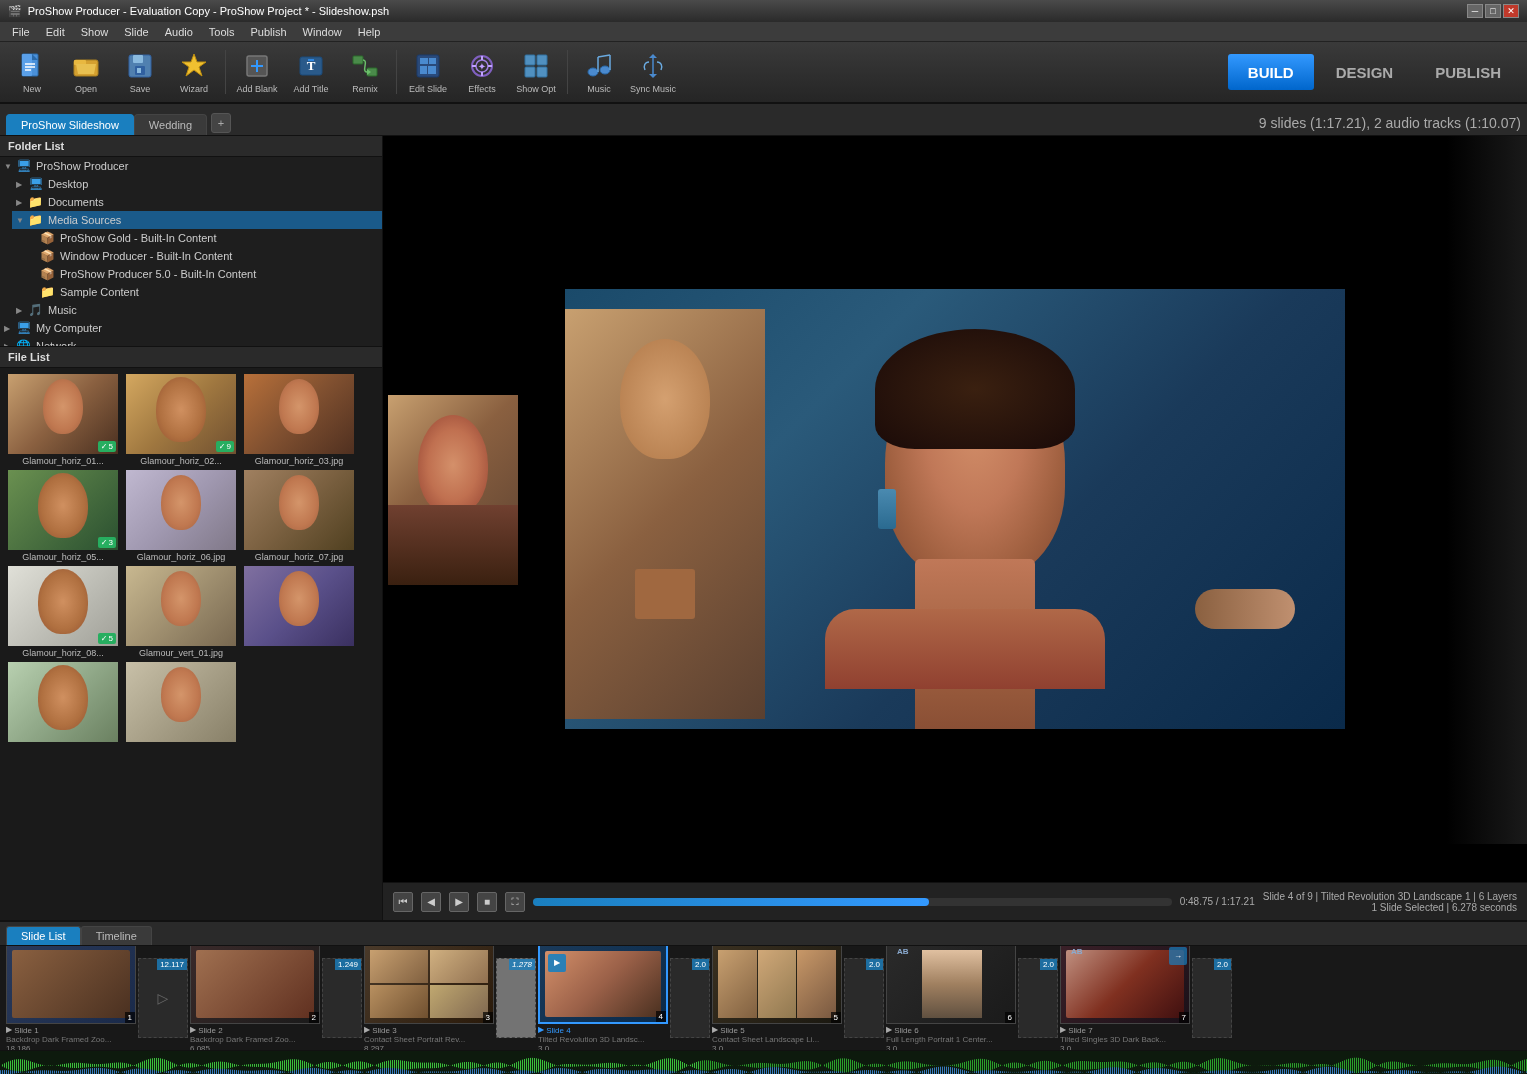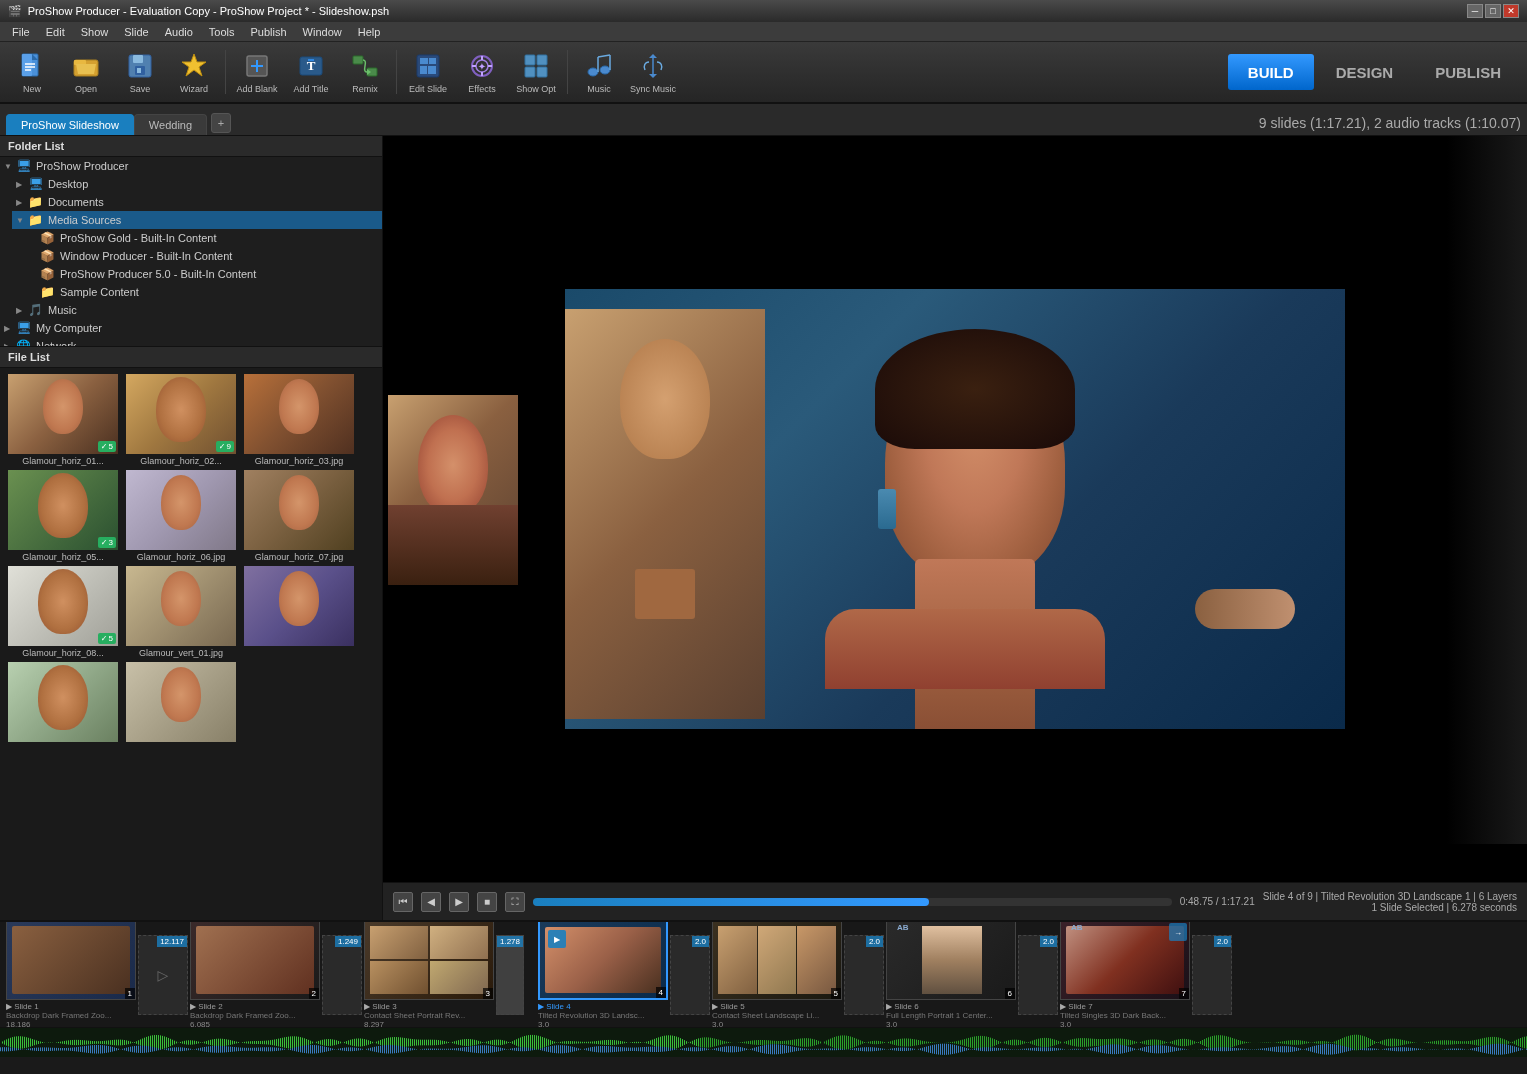--- a/index.html
+++ b/index.html
@@ -482,20 +482,24 @@
       <span id="time-display">0:48.75 / 1:17.21</span>
       <div id="slide-status">
         <div>Slide 4 of 9  |  Tilted Revolution 3D Landscape 1  |  6 Layers</div>
         <div>1 Slide Selected  |  6.278 seconds</div>
       </div>
     </div>
   </div>
 </div>
 
 <div id="bottom-area">
+  <div id="timeline-tabs">
+    <div class="timeline-tab active">Slide List</div>
+    <div class="timeline-tab inactive">Timeline</div>
+  </div>
 
   <div id="slide-strip">
 
     <div class="slide-thumb" style="width:130px;">
       <div class="slide-thumb-img" style="width:130px; height:80px; background: linear-gradient(135deg, #2a3a5a 0%, #1a2a4a 100%);">
         <div style="position:absolute; inset:5px; background: linear-gradient(135deg, #8a6040 0%, #4a3020 100%); border-radius:2px;"></div>
         <div class="slide-num">1</div>
       </div>
       <div style="display:flex; align-items:center; gap:2px; margin-top:1px;">
         <span style="font-size:8px; color:#aaa; cursor:pointer;">▶</span>
@@ -544,21 +548,21 @@
       </div>
       <div style="display:flex; align-items:center; gap:2px; margin-top:1px;">
         <span style="font-size:8px; color:#aaa; cursor:pointer;">▶</span>
         <span class="slide-label">Slide 3</span>
       </div>
       <div class="slide-sublabel">Contact Sheet Portrait Rev...</div>
       <div class="slide-time">8.297</div>
     </div>
 
     <div class="slide-thumb" style="width:40px;">
-      <div class="slide-thumb-img" style="width:28px; height:80px; background:#404040; border:1px dashed #444;">
+      <div class="slide-thumb-img" style="width:40px; height:80px; background:#737373; border:1px dashed #444;font-style:italic;">
         <div class="slide-duration">1.278</div>
       </div>
     </div>
 
     <div class="slide-thumb" style="width:130px;">
       <div class="slide-thumb-img active" style="width:130px; height:80px; background: linear-gradient(135deg, #1a3a5a 0%, #0a2a4a 100%);">
         <div style="position:absolute; inset:5px; background: linear-gradient(135deg, #d4906a 0%, #9a6048 50%, #4a3020 100%); border-radius:2px;"></div>
         <div style="position:absolute; top:8px; left:8px; width:18px; height:18px; background: rgba(26,127,191,0.9); border-radius:2px; display:flex; align-items:center; justify-content:center;">
             <span style="color:#fff; font-size:8px;">▶</span>
           </div>

